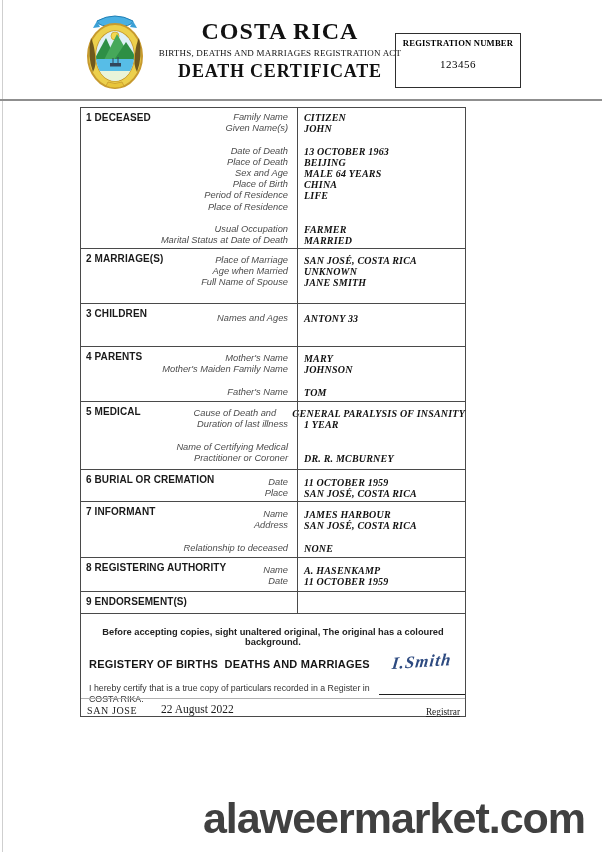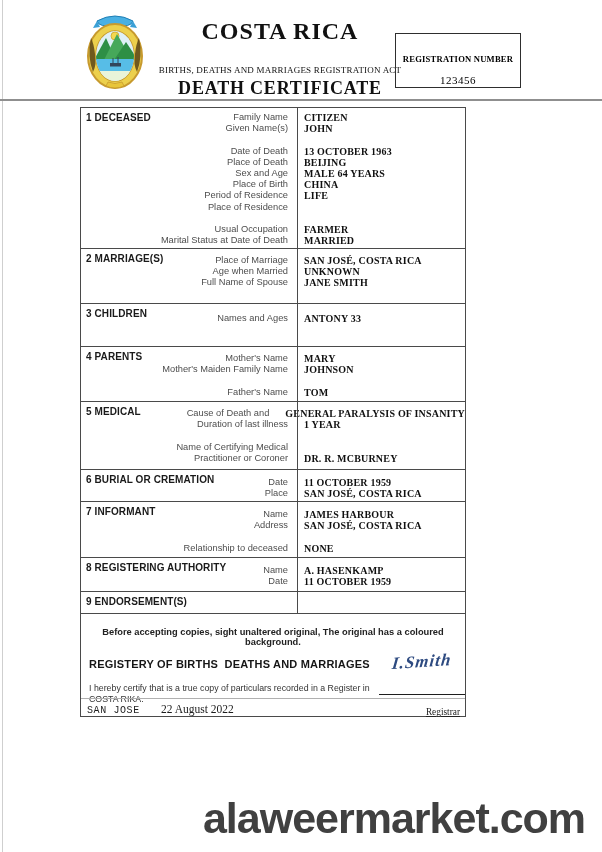--- a/index.html
+++ b/index.html
@@ -6,61 +6,61 @@
   body{width:602px;height:852px;background:#ffffff;position:relative;overflow:hidden;
        font-family:"Liberation Sans",sans-serif;-webkit-font-smoothing:antialiased;}
   .page{position:absolute;inset:0;background:#fff;}
   .scan-line{position:absolute;left:2px;top:0;bottom:0;width:1px;background:#cfcfcf;}
 
   
   .emblem{position:absolute;left:84px;top:12px;width:62px;height:78px;}
   .head-block{position:absolute;left:140px;top:18px;width:280px;text-align:center;
               font-family:"Liberation Serif",serif;color:#111;}
   .country{font-size:24px;font-weight:bold;letter-spacing:1px;line-height:1.1;}
-  .act{font-size:9px;margin-top:21px;letter-spacing:0.2px;white-space:nowrap;}
+  .act{font-size:9px;margin-top:4px;letter-spacing:0.2px;white-space:nowrap;}
   .doctype{font-size:18px;font-weight:bold;letter-spacing:0.8px;margin-top:3px;}
   .regbox{position:absolute;left:395px;top:33px;width:126px;height:55px;border:1.5px solid #2e2e2e;
           box-sizing:border-box;text-align:center;font-family:"Liberation Serif",serif;}
-  .regbox .rlab{font-size:8.6px;font-weight:bold;margin-top:20px;letter-spacing:0.2px;}
+  .regbox .rlab{font-size:8.6px;font-weight:bold;margin-top:4px;letter-spacing:0.2px;}
   .regbox .rnum{font-size:11px;margin-top:10px;letter-spacing:0.5px;}
   .head-rule{position:absolute;left:0;top:99px;width:602px;height:2px;background:#8f8f8f;}
 
   
   .cert-box{position:absolute;left:80px;top:107px;width:386px;height:610px;
             border:1.5px solid #4a4a4a;box-sizing:border-box;display:flex;flex-direction:column;}
   .section{position:relative;border-top:1px solid #4a4a4a;box-sizing:border-box;flex:0 0 auto;}
   .section.first{border-top:none;}
   .s1{height:140px}.s2{height:55px}.s3{height:43px}.s4{height:55px}.s5{height:68px}
   .s6{height:32px}.s7{height:56px}.s8{height:34px}.s9{height:22px}
   .vdiv{position:absolute;left:216px;top:0;bottom:0;width:1px;background:#4a4a4a;}
   .sec-title{position:absolute;left:5px;top:4px;font-size:10px;font-weight:bold;color:#1a1a1a;
              letter-spacing:0.1px;white-space:nowrap;}
   .rows{display:flex;flex-direction:column;}
   .s1 .rows{padding-top:4px}.s2 .rows{padding-top:6px}.s3 .rows{padding-top:9px}
   .s4 .rows{padding-top:6px}.s5 .rows{padding-top:6px}.s6 .rows{padding-top:7px}
   .s7 .rows{padding-top:7px}.s8 .rows{padding-top:7px}
-  .row{display:flex;height:11.2px;}
+  .row{display:flex;height:11.2px;font-style:italic;}
   .lbl{width:212px;box-sizing:border-box;padding-right:5px;text-align:right;font-size:9.3px;
        color:#4d4d4d;line-height:11.2px;white-space:nowrap;}
   .val{padding-left:11px;font-family:"Liberation Serif",serif;font-weight:bold;font-size:10px;
        color:#101010;line-height:11.2px;letter-spacing:0.2px;white-space:nowrap;}
 
   
   .cert-footer{position:relative;flex:1 1 auto;border-top:1px solid #4a4a4a;}
   .notice{margin-top:13px;text-align:center;font-weight:bold;font-size:9.3px;color:#222;}
   .registry{margin-top:11px;margin-left:8px;font-weight:bold;font-size:11px;color:#161616;
             letter-spacing:0.2px;white-space:pre;}
   .certify{margin-top:13px;margin-left:8px;font-size:8.8px;color:#333;line-height:1.3;white-space:pre-line;}
   .signature{position:absolute;right:14px;top:38px;font-family:"Liberation Serif",serif;
              font-style:italic;font-weight:bold;font-size:17px;color:#2d4a80;
              transform:rotate(-4deg) skewX(-10deg);letter-spacing:1px;}
   .sig-line{position:absolute;right:0;top:80px;width:86px;border-top:1.6px solid #1d1d1d;}
   .footer-divider{position:absolute;left:0;right:0;top:84px;border-top:1px solid #b0b0b0;}
   .bottom-row{position:absolute;left:0;right:0;top:88px;height:18px;}
-  .place{position:absolute;left:6px;top:3px;font-family:Liberation Mono, monospace;font-size:10px;
+  .place{position:absolute;left:6px;top:3px;font-family:Liberation Serif, serif;font-size:10px;
          letter-spacing:0.6px;color:#1c1c1c;}
   .idate{position:absolute;left:80px;top:1px;font-family:"Liberation Serif",serif;font-size:11.5px;color:#1c1c1c;}
   .registrar{position:absolute;right:5px;top:5px;font-family:"Liberation Serif",serif;font-size:9.3px;color:#222;text-decoration:underline;}
 
   
   .watermark{position:absolute;left:186px;right:0;top:794px;text-align:center;
              font-weight:bold;font-size:43px;letter-spacing:-1px;}
 </style>
 </head>
 <body>

